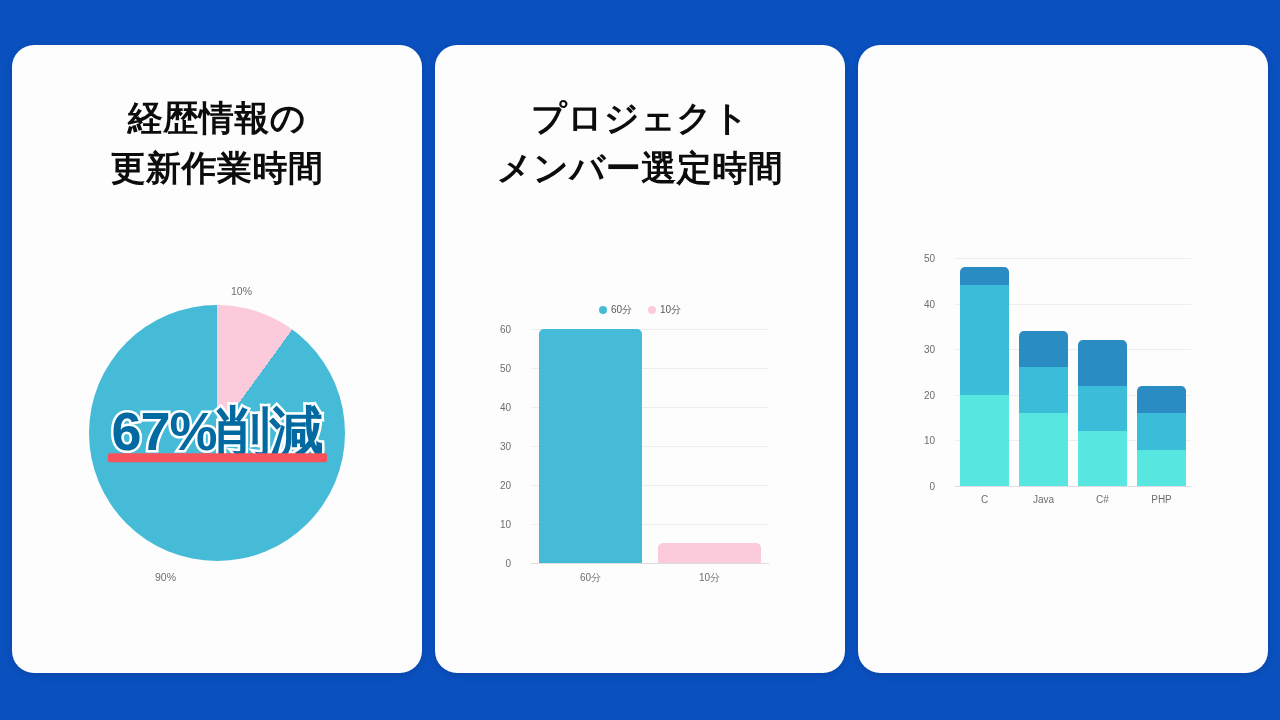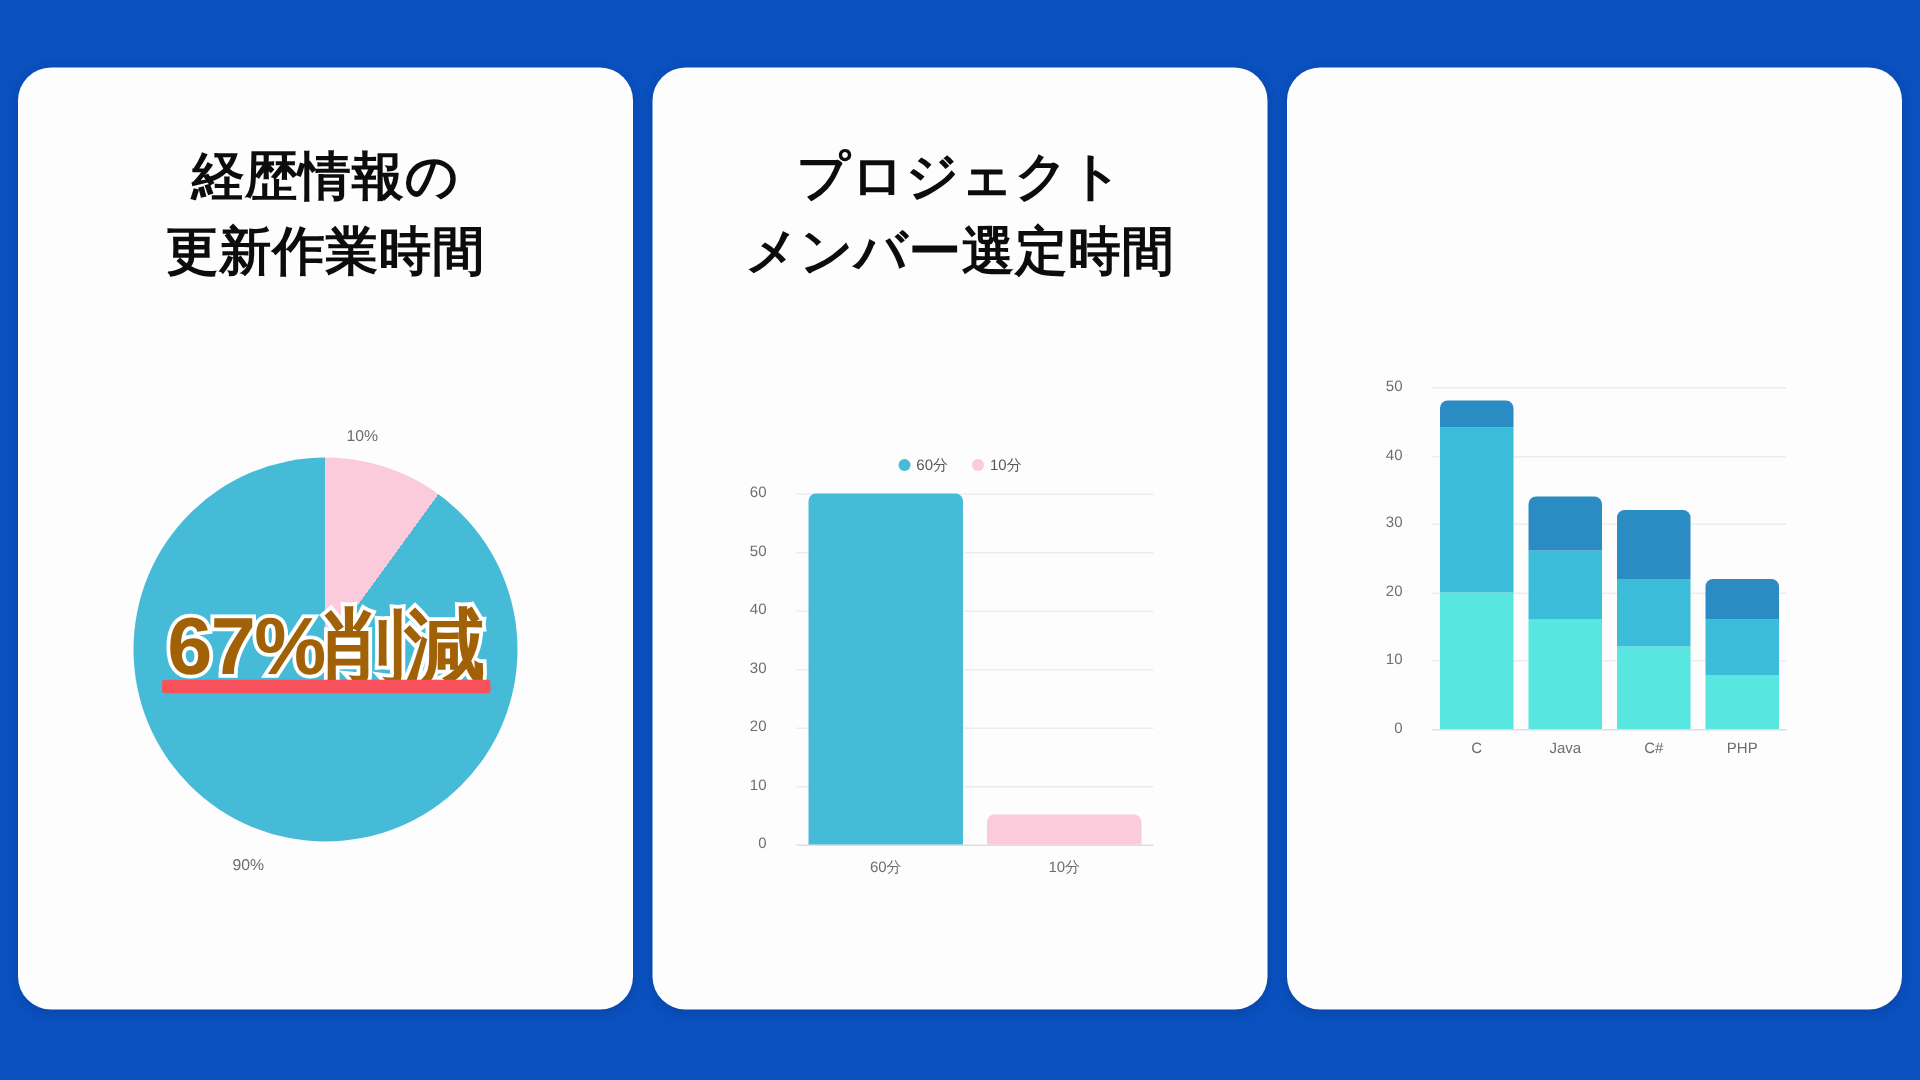--- a/index.html
+++ b/index.html
@@ -62,21 +62,21 @@
     transform: translateY(-50%);
     text-align: center;
     pointer-events: none;
     z-index: 30;
   }
   .overlay-text {
     display: inline-block;
     position: relative;
     font-size: 54px;
     font-weight: 700;
-    color: #a16207;
+    color: #0369a1;
     letter-spacing: -1px;
     line-height: 1.05;
     -webkit-text-stroke: 5px #ffffff;
     paint-order: stroke fill;
     text-shadow:
        2px 0 0 #fff, -2px 0 0 #fff, 0 2px 0 #fff, 0 -2px 0 #fff;
   }
   .overlay-rule {
     display: block;
     height: 9px;

